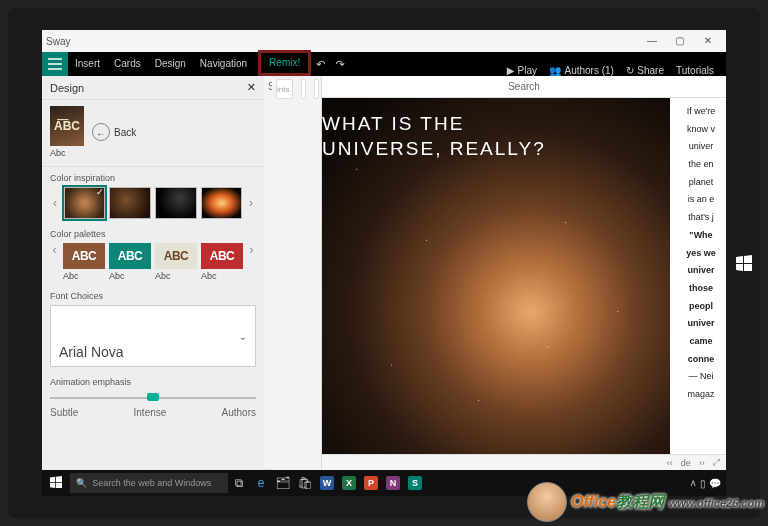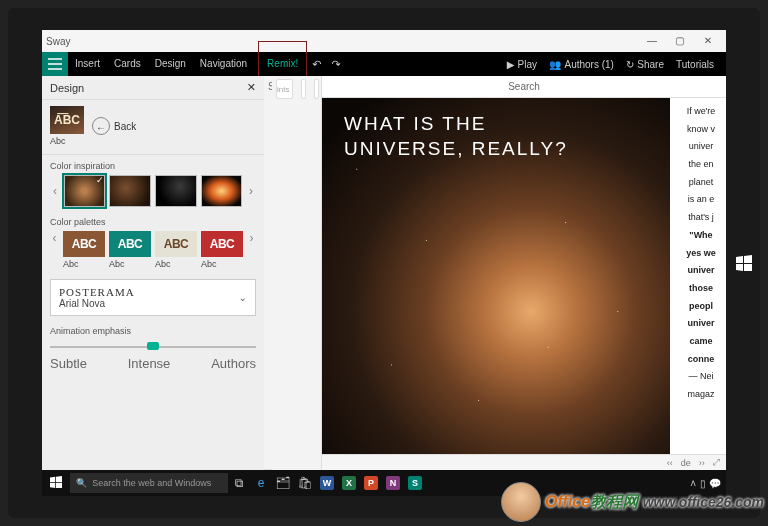--- a/index.html
+++ b/index.html
@@ -2,36 +2,36 @@
 <html><head>
 <meta charset="utf-8">
 <style>
   * { box-sizing: border-box; margin: 0; padding: 0; }
   body { width: 768px; height: 526px; background: #222; font-family: "Segoe UI", sans-serif; overflow: hidden; position: relative; }
   .tablet-frame { position: absolute; left: 8px; top: 8px; right: 8px; bottom: 8px; background: #ffffff; border: 22px solid #1a1a1a; border-left-width: 34px; border-right-width: 34px; border-radius: 6px; }
   .screen { position: absolute; inset: 0; background: #fff; display: flex; flex-direction: column; }
   .titlebar { height: 22px; background: #f5f5f5; display: flex; align-items: center; padding: 0 4px; font-size: 10px; color: #555; }
   .titlebar .spacer { flex: 1; }
   .win-ctrl { width: 28px; text-align: center; font-size: 10px; color: #555; line-height: 22px; }
-  .menubar { height: 24px; background: #000; color: #ccc; display: flex; align-items: center; font-size: 10px; }
+  .menubar { height: 24px; background: #000; color: #ccc; display: flex; align-items: flex-end; font-size: 10px; }
   .hamburger { width: 26px; height: 24px; background: #008272; display: flex; align-items: center; justify-content: center; }
   .hamburger svg { stroke: #fff; }
   .menu-item { padding: 0 7px; line-height: 24px; cursor: pointer; }
-  .menu-item.remix { border: 1px solid #7f1d1d; color: #00b294; margin-left: 4px; padding: 12px 8px; line-height: 20px; }
+  .menu-item.remix { border: 3px solid #7f1d1d; color: #00b294; margin-left: 4px; padding: 0 8px; line-height: 20px; }
   .menu-item.icon-only { padding: 0 5px; font-size: 11px; }
   .menubar .right { margin-left: auto; display: flex; align-items: center; padding-right: 6px; }
   .menubar .right .mi { display: flex; align-items: center; gap: 3px; padding: 0 6px; }
   .content { flex: 1; display: flex; overflow: hidden; }
   
   .design-panel { width: 222px; background: #eee; display: flex; flex-direction: column; font-size: 10px; color: #333; }
   .dp-head { display: flex; align-items: center; padding: 5px 8px; border-bottom: 1px solid #ddd; }
   .dp-head .title { font-size: 11px; }
   .dp-head .close { margin-left: auto; font-size: 11px; cursor: pointer; }
   .dp-sel { display: flex; align-items: center; padding: 6px 8px 8px 8px; border-bottom: 1px solid #ddd; gap: 8px; }
-  .swatch { width: 34px; height: 28px; display: flex; align-items: center; justify-content: center; font-size: 12px; font-weight: 600; }
+  .swatch { width: 34px; height: 40px; display: flex; align-items: center; justify-content: center; font-size: 12px; font-weight: 600; }
   .swatch-wrap { display: flex; flex-direction: column; align-items: flex-start; gap: 2px; }
   .swatch-wrap .lbl { font-size: 9px; color: #444; }
   .sw-sel { background: linear-gradient(160deg,#2b2018,#8a5a3a); color: #f5e6c8; }
   .back-btn { display: flex; align-items: center; gap: 4px; font-size: 10px; color: #333; }
   .back-circle { width: 18px; height: 18px; border: 1px solid #888; border-radius: 50%; display: flex; align-items: center; justify-content: center; font-size: 10px; }
   .section { padding: 6px 8px 4px 8px; }
   .section-title { font-size: 9px; color: #555; margin-bottom: 4px; }
   .thumb-row { display: flex; align-items: center; gap: 4px; }
   .chev { width: 10px; color: #888; cursor: pointer; font-size: 12px; text-align: center; }
   .thumb { width: 42px; height: 32px; border: 1px solid #bbb; background: #321; }
@@ -44,35 +44,35 @@
   .pal { width: 42px; text-align: left; }
   .pal .psw { width: 42px; height: 26px; display: flex; align-items: center; justify-content: center; font-size: 12px; font-weight: 600; letter-spacing: -0.5px; }
   .pal .plbl { font-size: 9px; color: #444; padding-top: 2px; }
   .p0 .psw { background: #8a5633; color: #fff; }
   .p1 .psw { background: #0e8579; color: #fff; }
   .p2 .psw { background: #e4e2d5; color: #6b472a; }
   .p3 .psw { background: #bf2e2e; color: #fff; }
   .font-box { background: #fff; border: 1px solid #ccc; padding: 6px 8px; display: flex; align-items: center; }
   .font-box .fonts { flex: 1; }
   .font-box .f1 { font-size: 11px; letter-spacing: 1px; font-family: Georgia, serif; }
-  .font-box .f2 { font-size: 10px; color: #444; }
+  .font-box .f2 { font-size: 14px; color: #444; margin-top: 32px; }
   .font-box .dd { font-size: 10px; color: #666; }
   .slider-row { position: relative; height: 14px; margin: 4px 0 2px 0; }
   .slider-track { position: absolute; top: 6px; left: 0; right: 0; height: 2px; background: #bbb; }
   .slider-knob { position: absolute; top: 2px; left: calc(50% - 6px); width: 12px; height: 8px; background: #00b294; border-radius: 2px; }
-  .slider-labels { display: flex; justify-content: space-between; font-size: 13px; color: #666; }
+  .slider-labels { display: flex; justify-content: space-between; font-size: 10px; color: #666; }
   
   .story-strip { width: 58px; background: #f3f3f3; border-right: 1px solid #ddd; display: flex; flex-direction: row; }
   .story-head { font-size: 10px; color: #666; padding: 5px 4px; border-bottom: 1px solid #ddd; white-space: nowrap; overflow: hidden; text-overflow: ellipsis; }
   .story-card { height: 20px; margin: 3px 4px; background: #fff; border: 1px solid #ddd; border-radius: 2px; font-size: 8px; color: #aaa; display: flex; align-items: center; justify-content: flex-end; padding-right: 3px; }
   
   .preview { flex: 1; display: flex; flex-direction: column; background: #fff; }
   .preview-head { font-size: 10px; color: #666; text-align: center; padding: 5px 0; border-bottom: 1px solid #ddd; }
   .preview-body { flex: 1; display: flex; overflow: hidden; }
-  .nebula { flex: 1; background: radial-gradient(circle at 60% 60%, #e8a96b 0%, #b8733f 15%, #6b3f22 35%, #2a1a10 60%, #0b0705 90%), radial-gradient(circle at 25% 30%, rgba(255,255,255,0.5), transparent 25%); position: relative; color: #fff; padding: 14px 22px; overflow: hidden; }
+  .nebula { flex: 1; background: radial-gradient(circle at 60% 60%, #e8a96b 0%, #b8733f 15%, #6b3f22 35%, #2a1a10 60%, #0b0705 90%), radial-gradient(circle at 25% 30%, rgba(255,255,255,0.5), transparent 25%); position: relative; color: #fff; padding: 14px 0; overflow: hidden; }
   .nebula::before { content: ""; position: absolute; inset: 0; background-image:
      radial-gradient(1px 1px at 10% 20%, #fff, transparent),
      radial-gradient(1px 1px at 30% 40%, #fff, transparent),
      radial-gradient(1px 1px at 50% 15%, #fff, transparent),
      radial-gradient(1px 1px at 70% 35%, #fff, transparent),
      radial-gradient(1px 1px at 85% 60%, #fff, transparent),
      radial-gradient(1px 1px at 20% 75%, #fff, transparent),
      radial-gradient(1px 1px at 45% 85%, #fff, transparent),
      radial-gradient(1px 1px at 65% 70%, #fff, transparent);
      opacity: .7; }
@@ -196,23 +196,23 @@
               </div>
             <div class="pal p3">
                 <div class="psw">ABC</div>
                 <div class="plbl">Abc</div>
               </div>
             <div class="chev">›</div>
           </div>
         </div>
 
         <div class="section">
+          <div class="section-title">Font Choices</div>
           <div class="font-box">
             <div class="fonts">
-              <div class="f1">POSTERAMA</div>
               <div class="f2">Arial Nova</div>
             </div>
             <div class="dd">⌄</div>
           </div>
         </div>
 
         <div class="section">
           <div class="section-title">Animation emphasis</div>
           <div class="slider-row">
             <div class="slider-track"></div>
@@ -307,14 +307,14 @@
         <span>˄</span>
         <span style="font-size:10px">▯</span>
         <span>💬</span>
       </div>
     </div>
   </div>
 </div>
 
 <div class="watermark">
   <div class="wm-avatar"></div>
-  <div class="wm-text"><span>Office</span><span class="g">教程网</span> <span style="font-size:14px;color:#444">www.office26.com</span></div>
+  <div class="wm-text"><span>Office</span><span class="g">教程网</span> <span style="font-size:11px;color:#444">www.office26.com</span></div>
 </div>
 
 </body></html>

